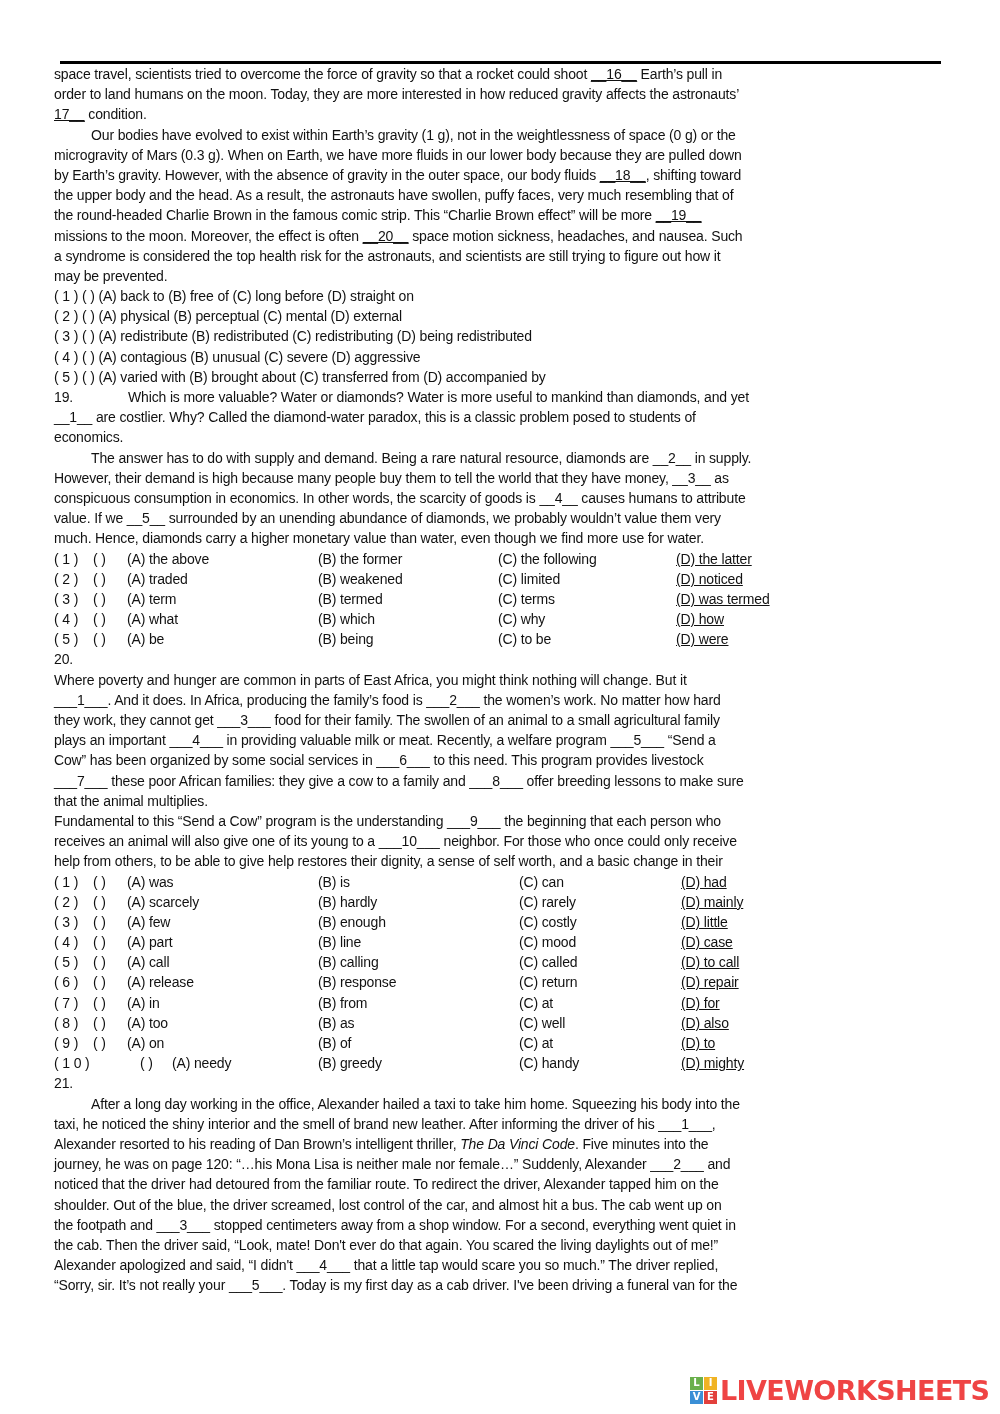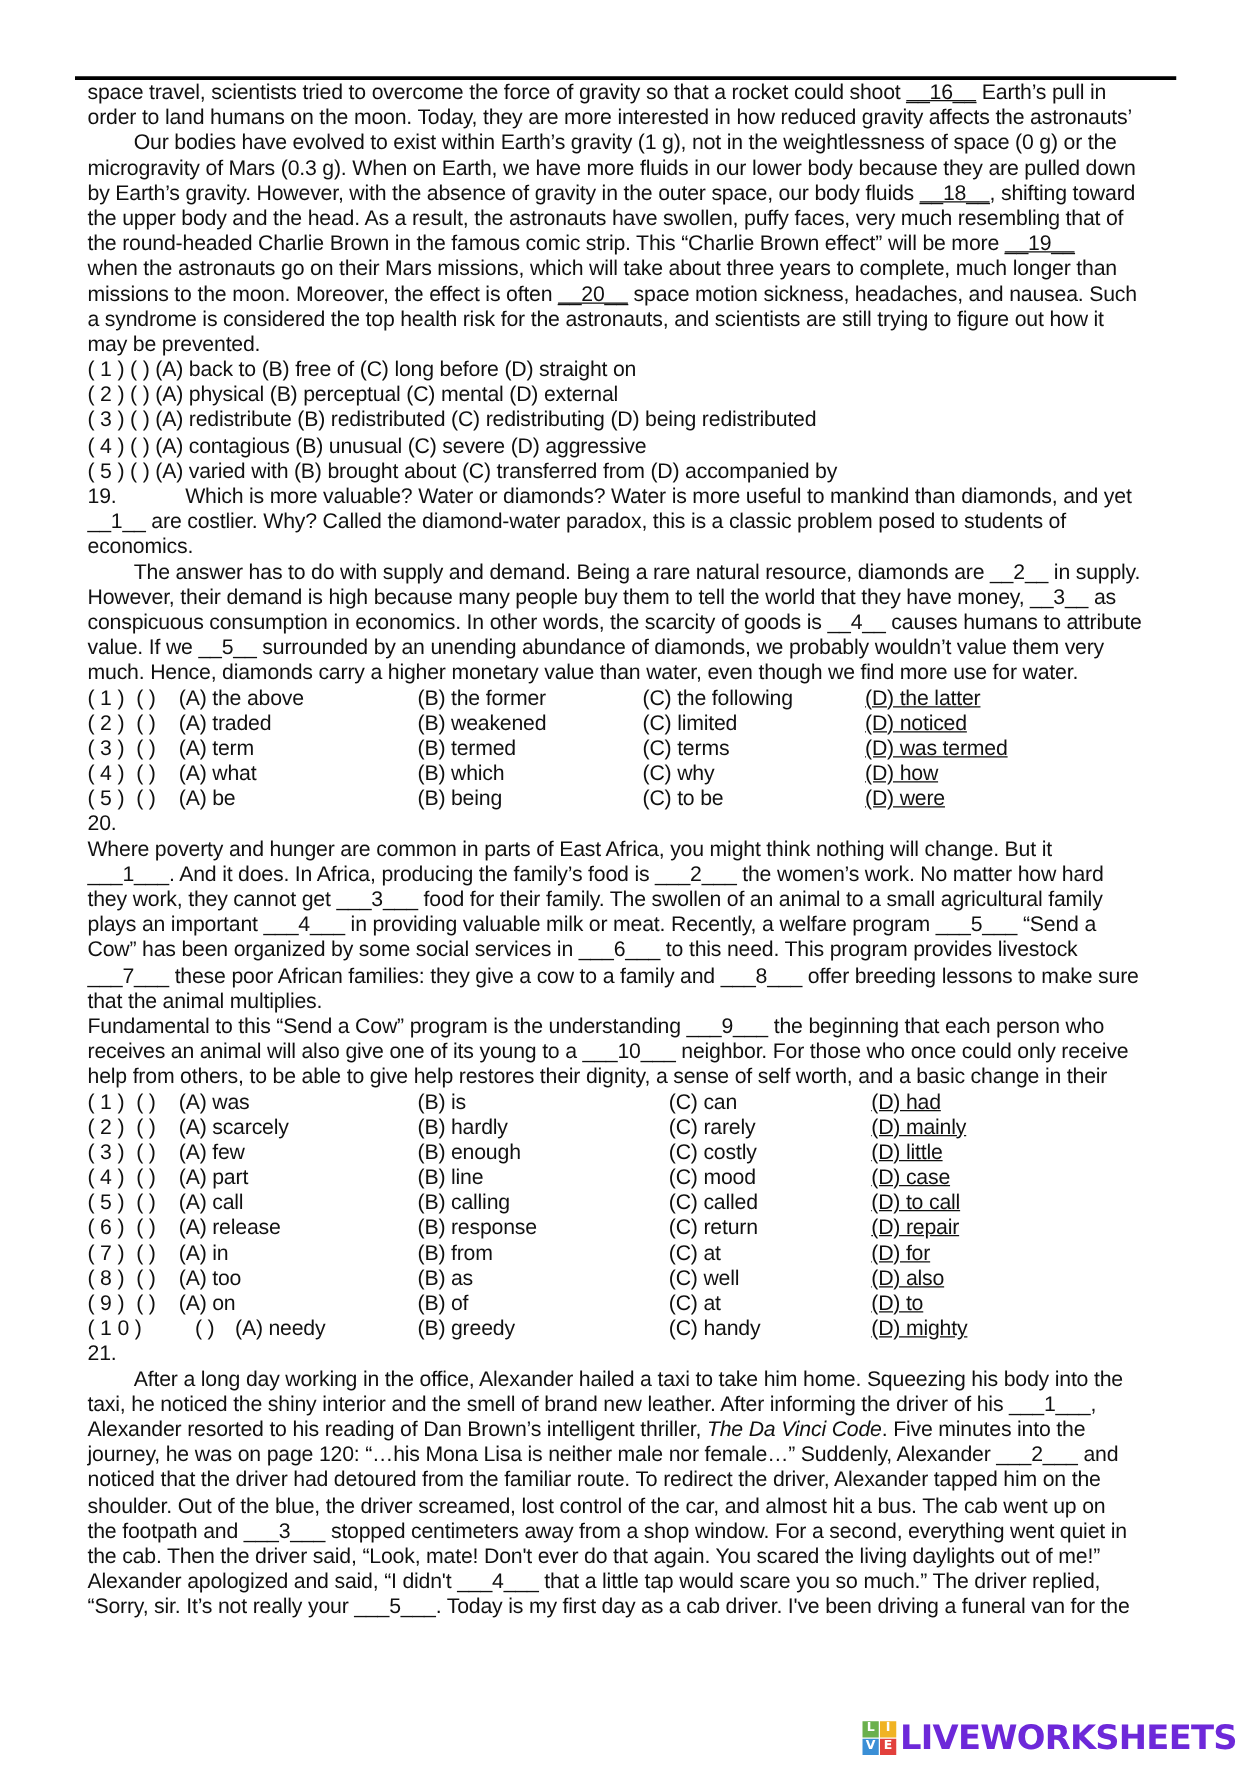--- a/index.html
+++ b/index.html
@@ -5,22 +5,22 @@
   html, body { margin: 0; padding: 0; background: #ffffff; }
   body {
     width: 1000px; height: 1414px; position: relative; overflow: hidden;
     font-family: "Liberation Sans", sans-serif; color: #111111;
   }
   .page { position: absolute; left: 0; top: 0; width: 1000px; height: 1414px; }
   .top-rule {
     position: absolute; left: 60px; top: 61px; width: 881px; height: 3px; background: #000000;
   }
   .content {
-    position: absolute; left: 70px; top: 64px; width: 870px;
-    font-size: 17px; line-height: 20.2px; letter-spacing: -0.15px;
+    position: absolute; left: 54px; top: 64px; width: 870px;
+    font-size: 14px; line-height: 20.2px; letter-spacing: -0.15px;
   }
   .line { white-space: nowrap; height: 20.2px; }
   .indent { display: inline-block; width: 37px; }
   .blank { text-decoration: underline; }
   .opt-row { position: relative; height: 20.2px; white-space: nowrap; }
   .opt-row span { position: absolute; top: 0; }
   .c-num { left: 0; }
   .c-paren { left: 39px; }
   .c-a { left: 73px; }
   .c-b { left: 264px; }
@@ -50,26 +50,26 @@
 <body>
 
 <div class="page">
   <div class="top-rule"></div>
 
   <div class="content">
 
     <div>
       <div class="line"><span>space travel, scientists tried to overcome the force of gravity so that a rocket could shoot </span><span class="blank">__16__</span><span> Earth’s pull in</span></div>
       <div class="line"><span>order to land humans on the moon. Today, they are more interested in how reduced gravity affects the astronauts’</span></div>
+      <div class="line"><span class="blank">17__</span> <span>condition.</span></div>
       <div class="line"><span class="indent"></span><span>Our bodies have evolved to exist within Earth’s gravity (1 g), not in the weightlessness of space (0 g) or the</span></div>
       <div class="line"><span>microgravity of Mars (0.3 g). When on Earth, we have more fluids in our lower body because they are pulled down</span></div>
       <div class="line"><span>by Earth’s gravity. However, with the absence of gravity in the outer space, our body fluids </span><span class="blank">__18__</span><span>, shifting toward</span></div>
       <div class="line"><span>the upper body and the head. As a result, the astronauts have swollen, puffy faces, very much resembling that of</span></div>
       <div class="line"><span>the round-headed Charlie Brown in the famous comic strip. This “Charlie Brown effect” will be more </span><span class="blank">__19__</span></div>
-      <div class="line"><span>when the astronauts go on their Mars missions, which will take about three years to complete, much longer than</span></div>
       <div class="line"><span>missions to the moon. Moreover, the effect is often </span><span class="blank">__20__</span><span> space motion sickness, headaches, and nausea. Such</span></div>
       <div class="line"><span>a syndrome is considered the top health risk for the astronauts, and scientists are still trying to figure out how it</span></div>
       <div class="line"><span>may be prevented.</span></div>
     </div>
 
     <div>
       <div class="inline-opts">( 1 )  (    ) (A) back to (B) free of (C) long before (D) straight on</div>
       <div class="inline-opts">( 2 )  (    ) (A) physical (B) perceptual (C) mental (D) external</div>
       <div class="inline-opts">( 3 )  (    ) (A) redistribute (B) redistributed (C) redistributing (D) being redistributed</div>
       <div class="inline-opts">( 4 )  (    ) (A) contagious (B) unusual (C) severe (D) aggressive</div>
@@ -242,15 +242,15 @@
     </div>
   </div>
 
   <div class="logo">
     <div class="logo-grid">
       <div id="lg0" style="background: rgb(106, 176, 76);">L</div>
       <div id="lg1" style="background: rgb(240, 179, 35);">I</div>
       <div id="lg2" style="background: rgb(58, 143, 214);">V</div>
       <div id="lg3" style="background: rgb(226, 64, 60);">E</div>
     </div>
-    <span class="logo-text" style="color: #6d28d9;">LIVEWORKSHEETS</span>
+    <span class="logo-text" style="color: #ef4444;">LIVEWORKSHEETS</span>
   </div>
 </div>
 
 </body></html>

